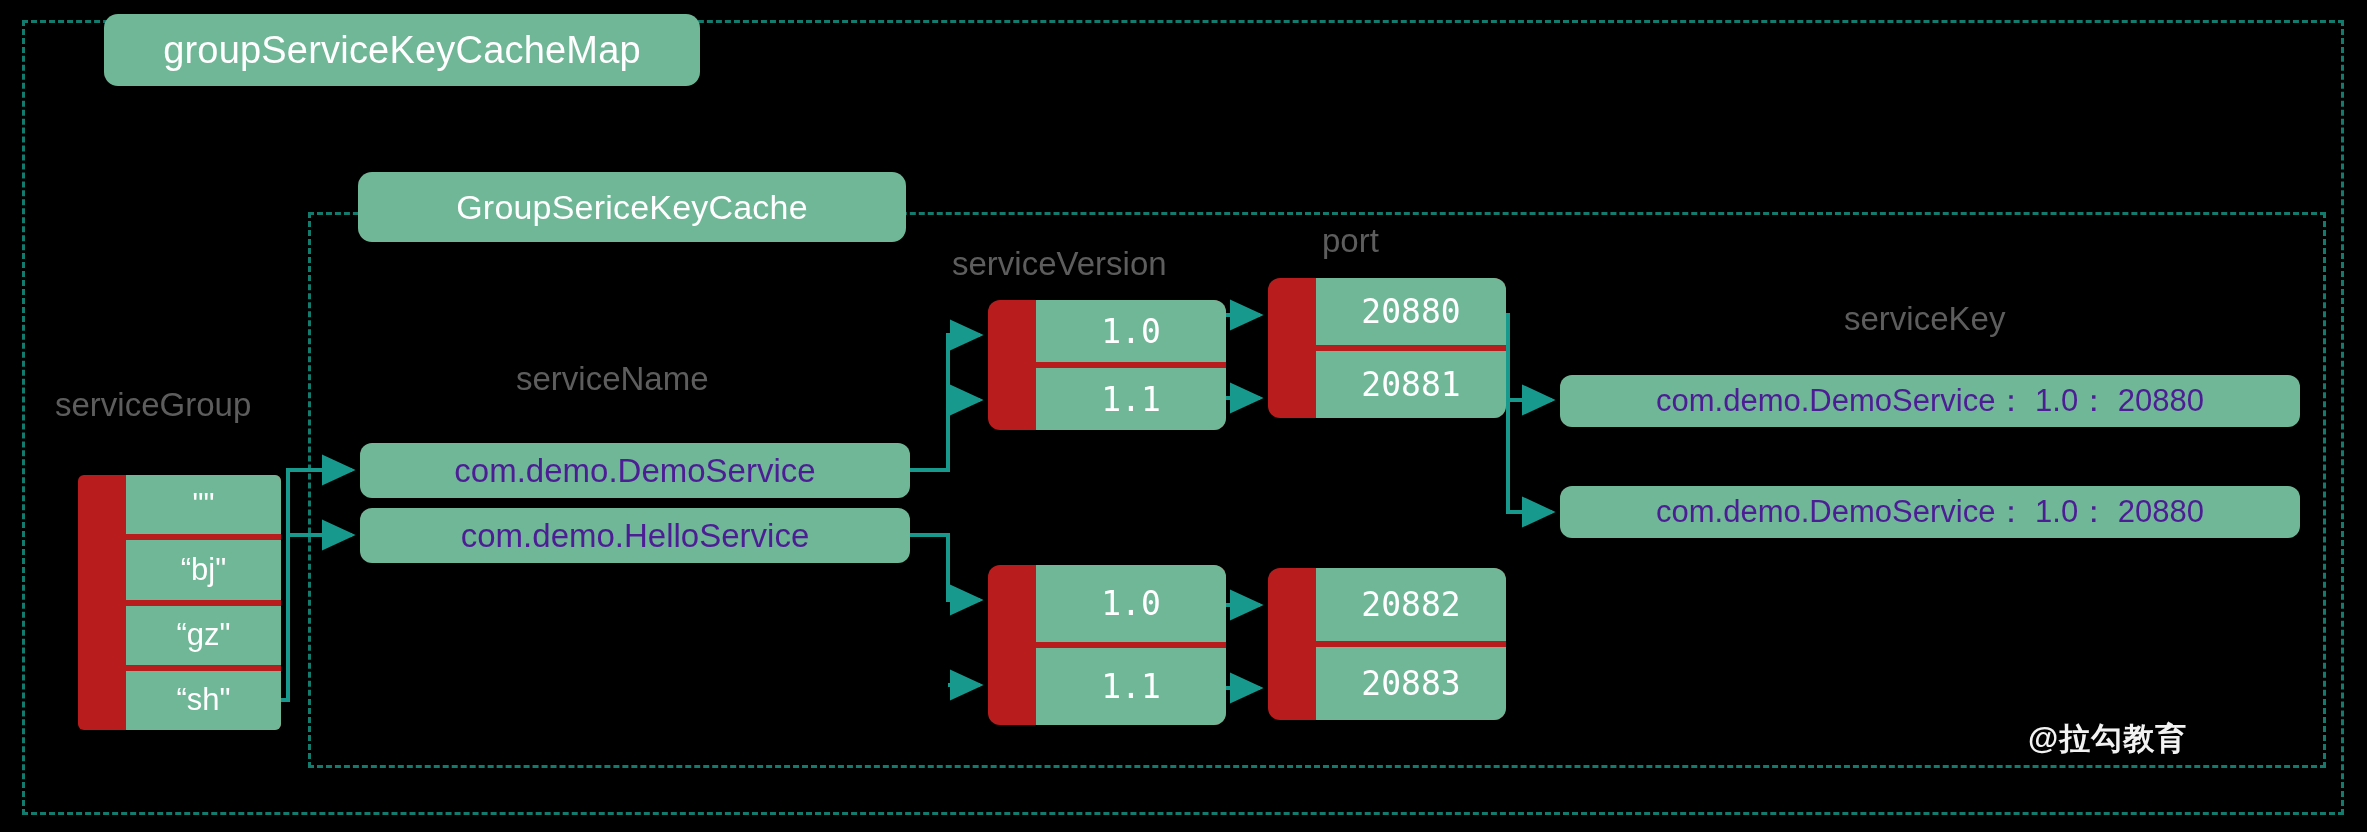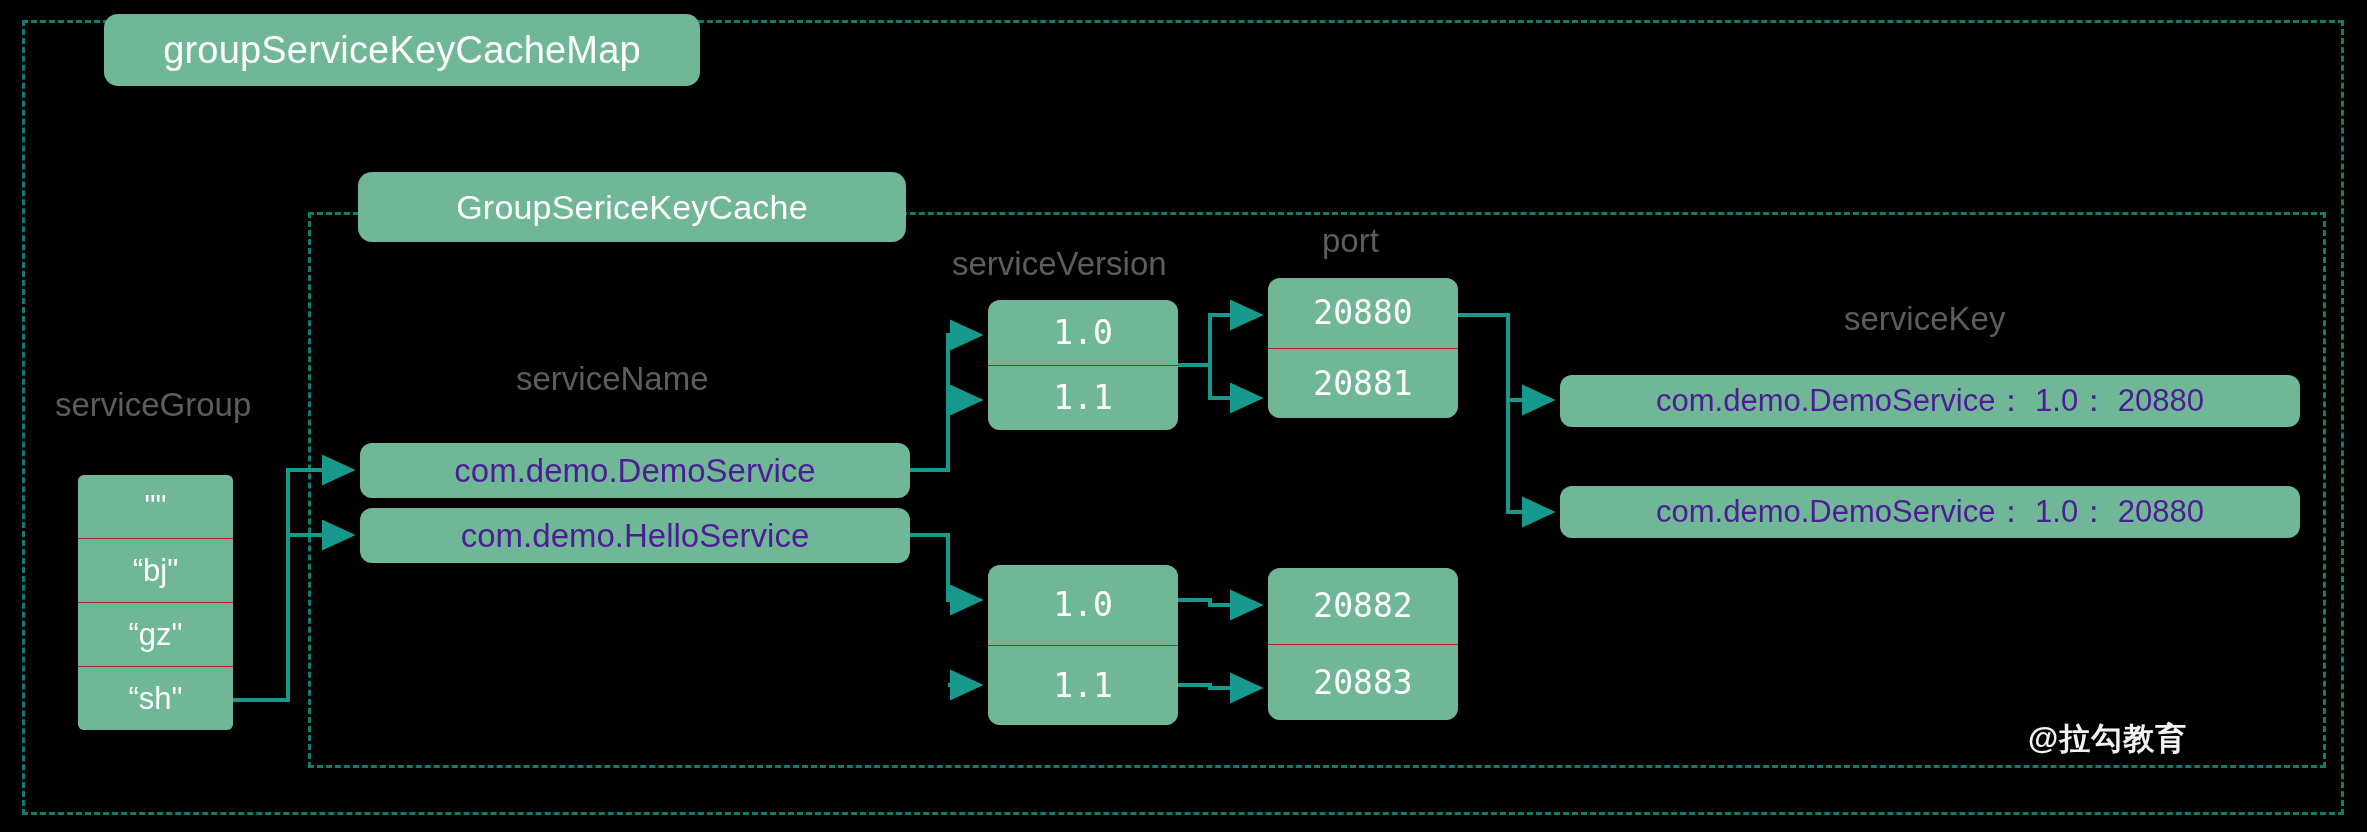--- a/index.html
+++ b/index.html
@@ -55,31 +55,32 @@
   #cap-serviceKey     { left: 1844px; top: 300px; }
 
   
   .stack {
     position: absolute;
     background: #b91c1c;
     border-radius: 6px;
     overflow: hidden;
     display: flex;
     flex-direction: column;
+    padding-left: 48px;
   }
   .stack .cell {
     color: #ffffff;
     display: flex;
     align-items: center;
     justify-content: center;
     box-sizing: border-box;
     flex: 1 1 auto;
     background: #6fb796;
   }
-  .stack .cell + .cell { border-top: 1px solid #b91c1c; }
+  .stack .cell + .cell { border-top: 6px solid #b91c1c; }
 
   #group-stack { left: 78px; top: 475px; width: 155px; height: 255px; }
   #group-stack .cell { font-size: 31px; }
 
   
   .numstack .cell { font-family: "DejaVu Sans Mono", "Liberation Mono", monospace; font-size: 33px; }
   #ver-stack-1  { left: 988px;  top: 300px; width: 190px; height: 130px; border-radius: 12px; }
   #ver-stack-2  { left: 988px;  top: 565px; width: 190px; height: 160px; border-radius: 12px; }
   #port-stack-1 { left: 1268px; top: 278px; width: 190px; height: 140px; border-radius: 12px; }
   #port-stack-2 { left: 1268px; top: 568px; width: 190px; height: 152px; border-radius: 12px; }

